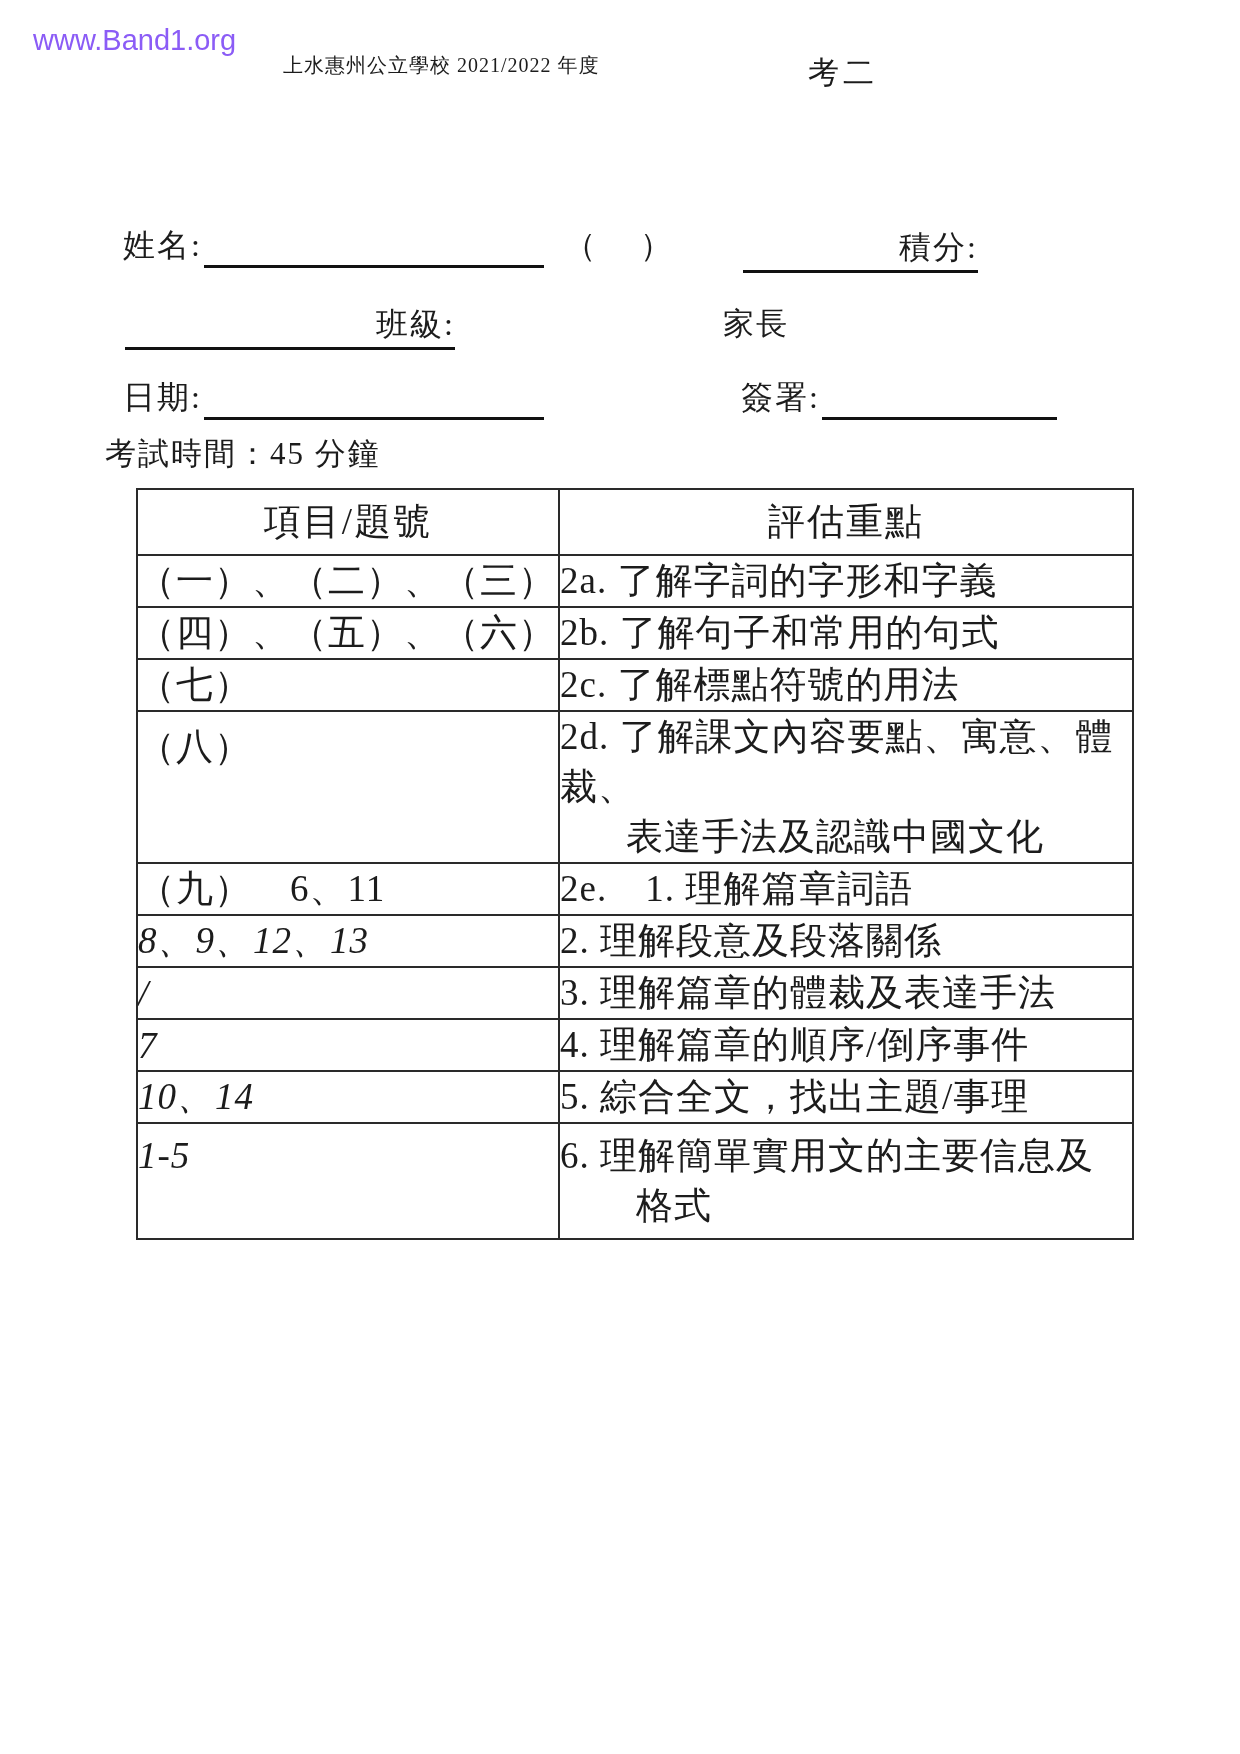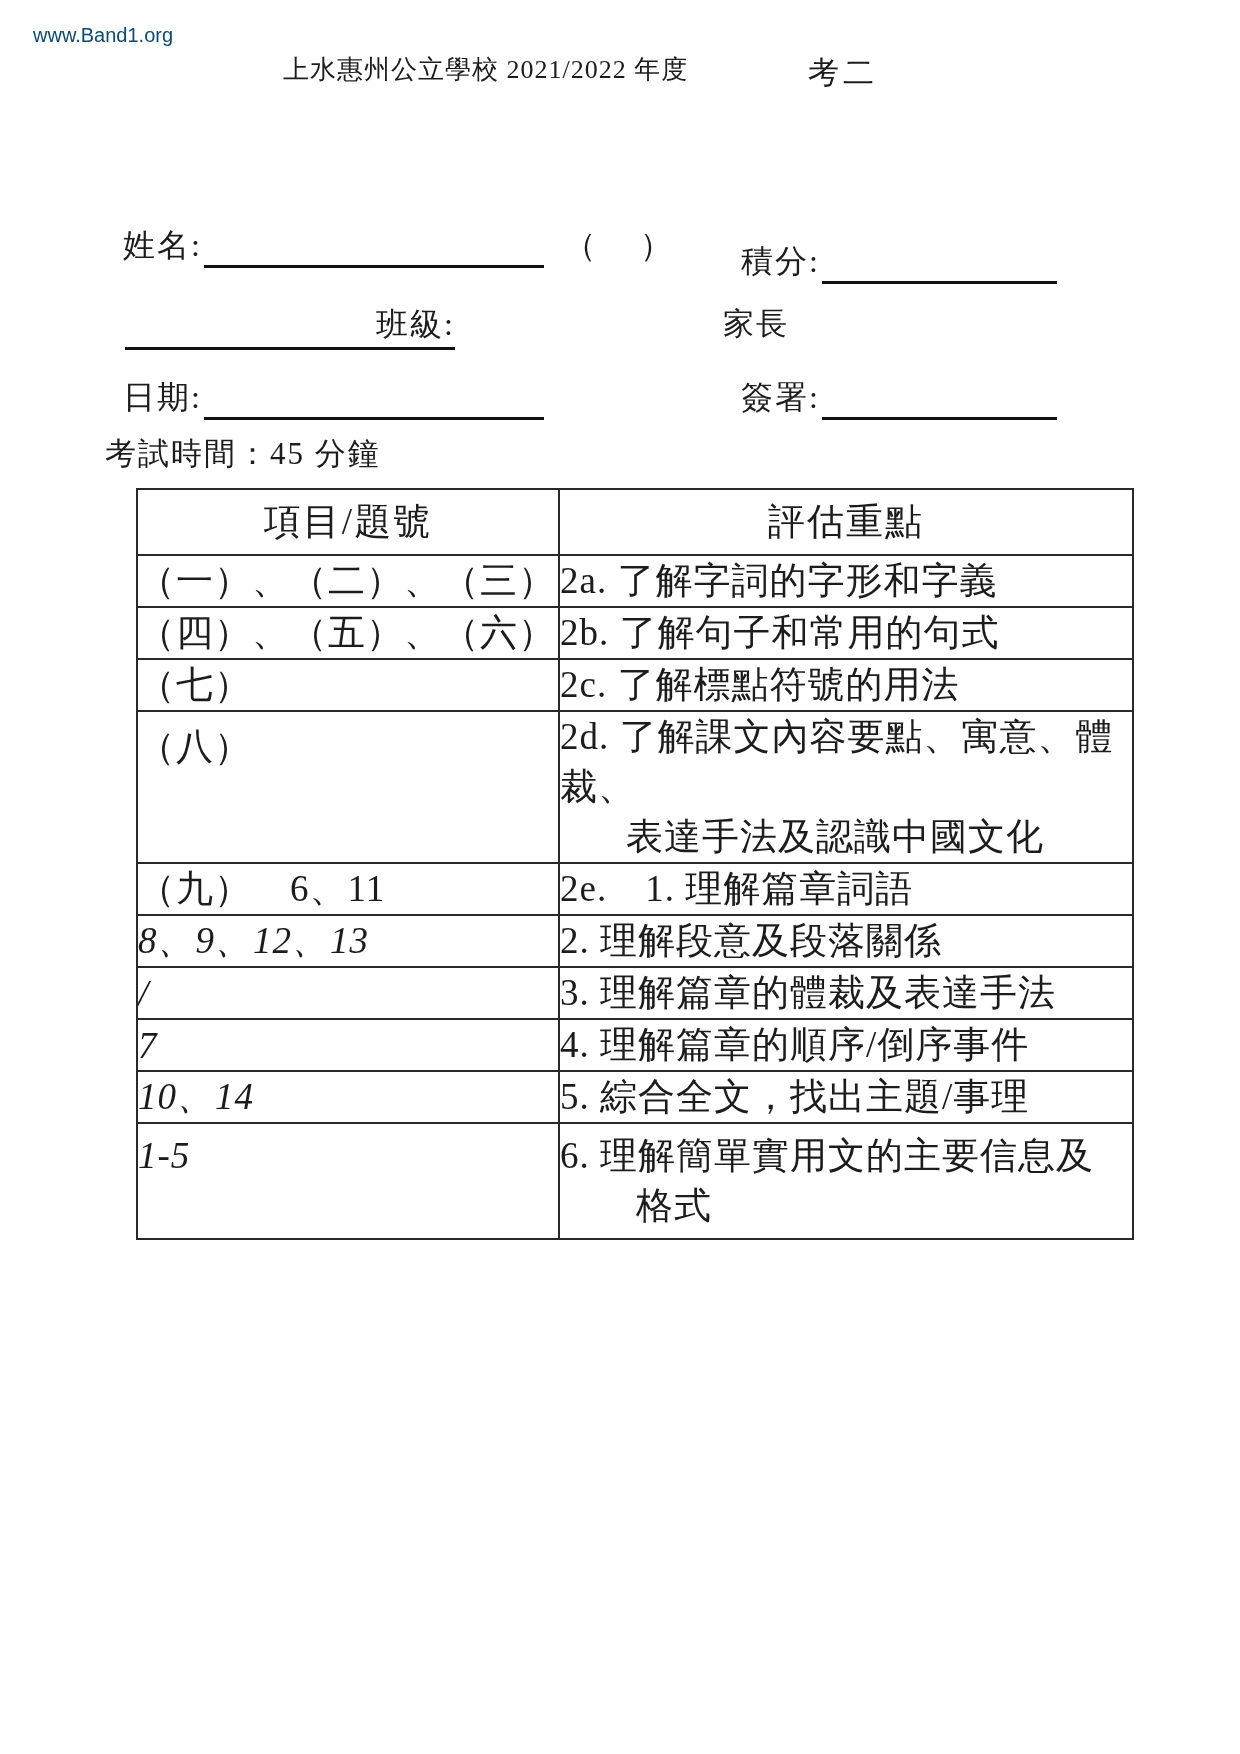--- a/index.html
+++ b/index.html
@@ -10,44 +10,44 @@
     background:#ffffff;
     color:#1c1c1c;
     font-family:"Liberation Serif","DejaVu Serif",serif;
     overflow:hidden;
   }
   .abs { position:absolute; }
 
   .watermark {
     left:33px; top:24px;
     font-family:"Liberation Sans","DejaVu Sans",sans-serif;
-    font-size:20px; color:#0c4a6e;
+    font-size:29px; color:#8b5cf6;
   }
 
-  .title-main   { left:283px; top:52px;  font-size:26px; letter-spacing:1px;text-align:right; }
+  .title-main   { left:283px; top:52px;  font-size:20px; letter-spacing:1px;text-align:right; }
   .title-exam   { left:808px; top:52px;  font-size:31px; letter-spacing:4px; }
   .title-sub    { left:420px; top:112px; font-size:31px; letter-spacing:2px; }
 
   .field {
     display:flex; align-items:flex-end;
     height:42px; font-size:32px; letter-spacing:2px;margin-left:18px;
   }
   .blank {
     display:inline-block;
     border-bottom:3px solid #111;
     height:36px;
     margin-left:2px;
   }
   .w340 { width:340px; }
   .w330 { width:330px; }
   .w235 { width:235px; }
   .paren { margin-left:20px; letter-spacing:6px; }
 
   .f-name  { left:105px; top:226px; }
-  .f-score { left:723px; top:242px; }
+  .f-score { left:723px; top:226px;flex-direction:column; }
   .f-class { left:105px; top:303px;flex-direction:column; }
   .f-parent{ left:723px; top:303px; font-size:31px; letter-spacing:2px; }
   .f-date  { left:105px; top:378px; }
   .f-sign  { left:723px; top:378px; }
   .gap12 { display:inline-block; width:12px; }
 
   .exam-time { left:105px; top:433px; font-size:31px; letter-spacing:2px; }
 
   table.assess {
     position:absolute; left:136px; top:488px;

